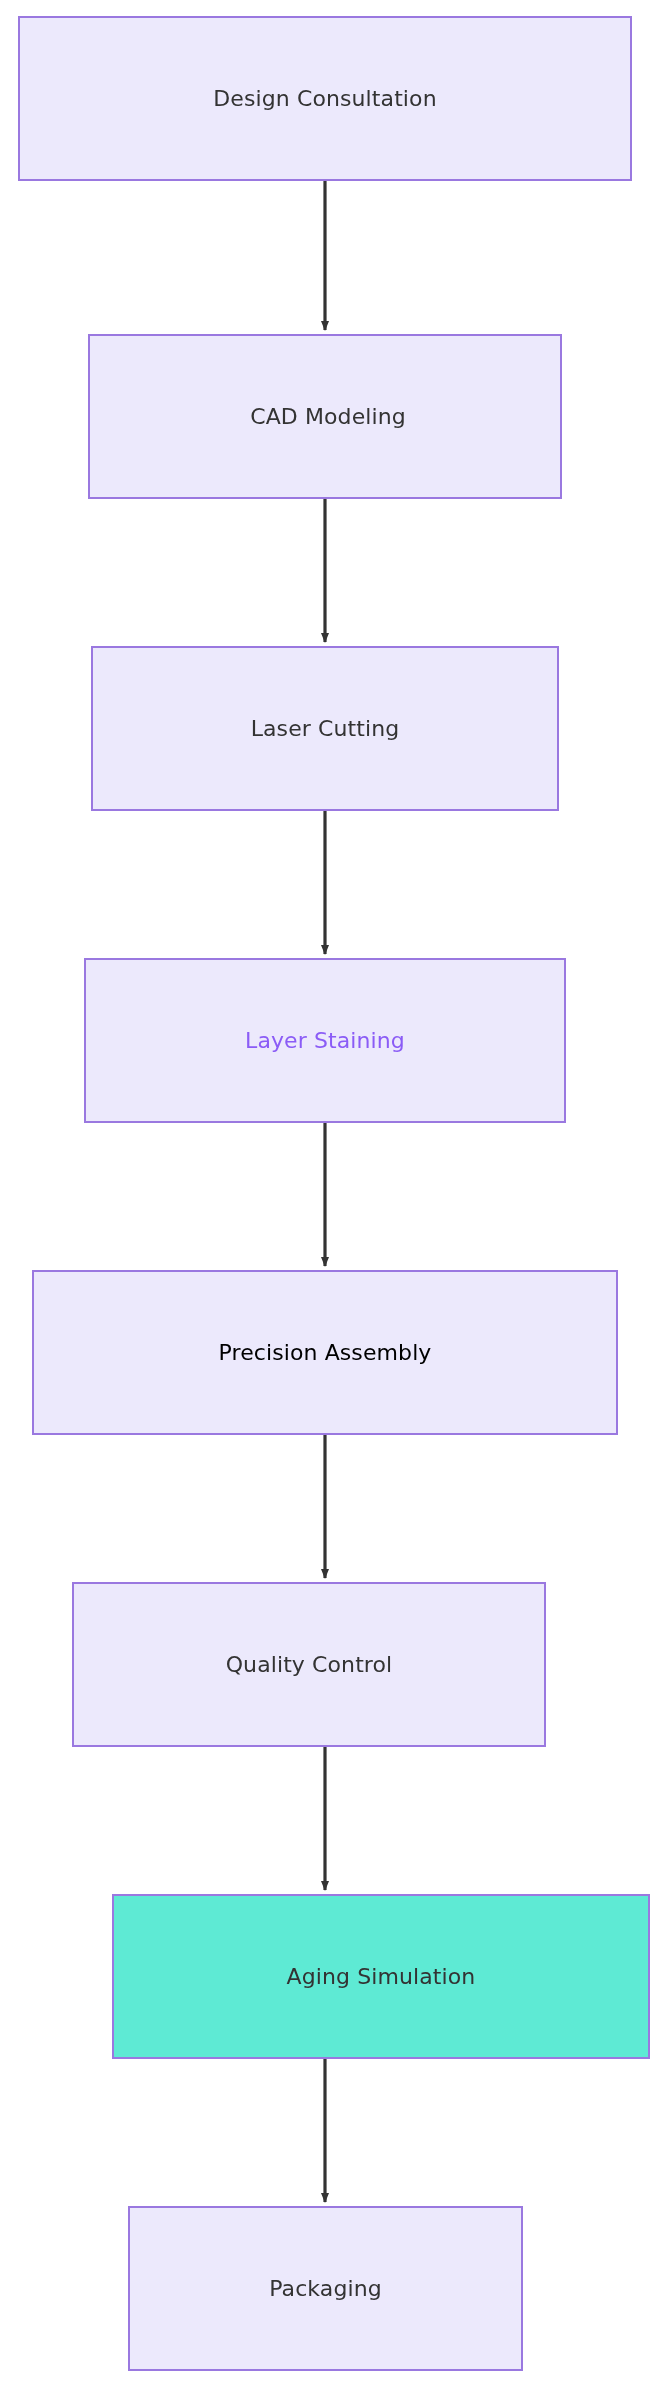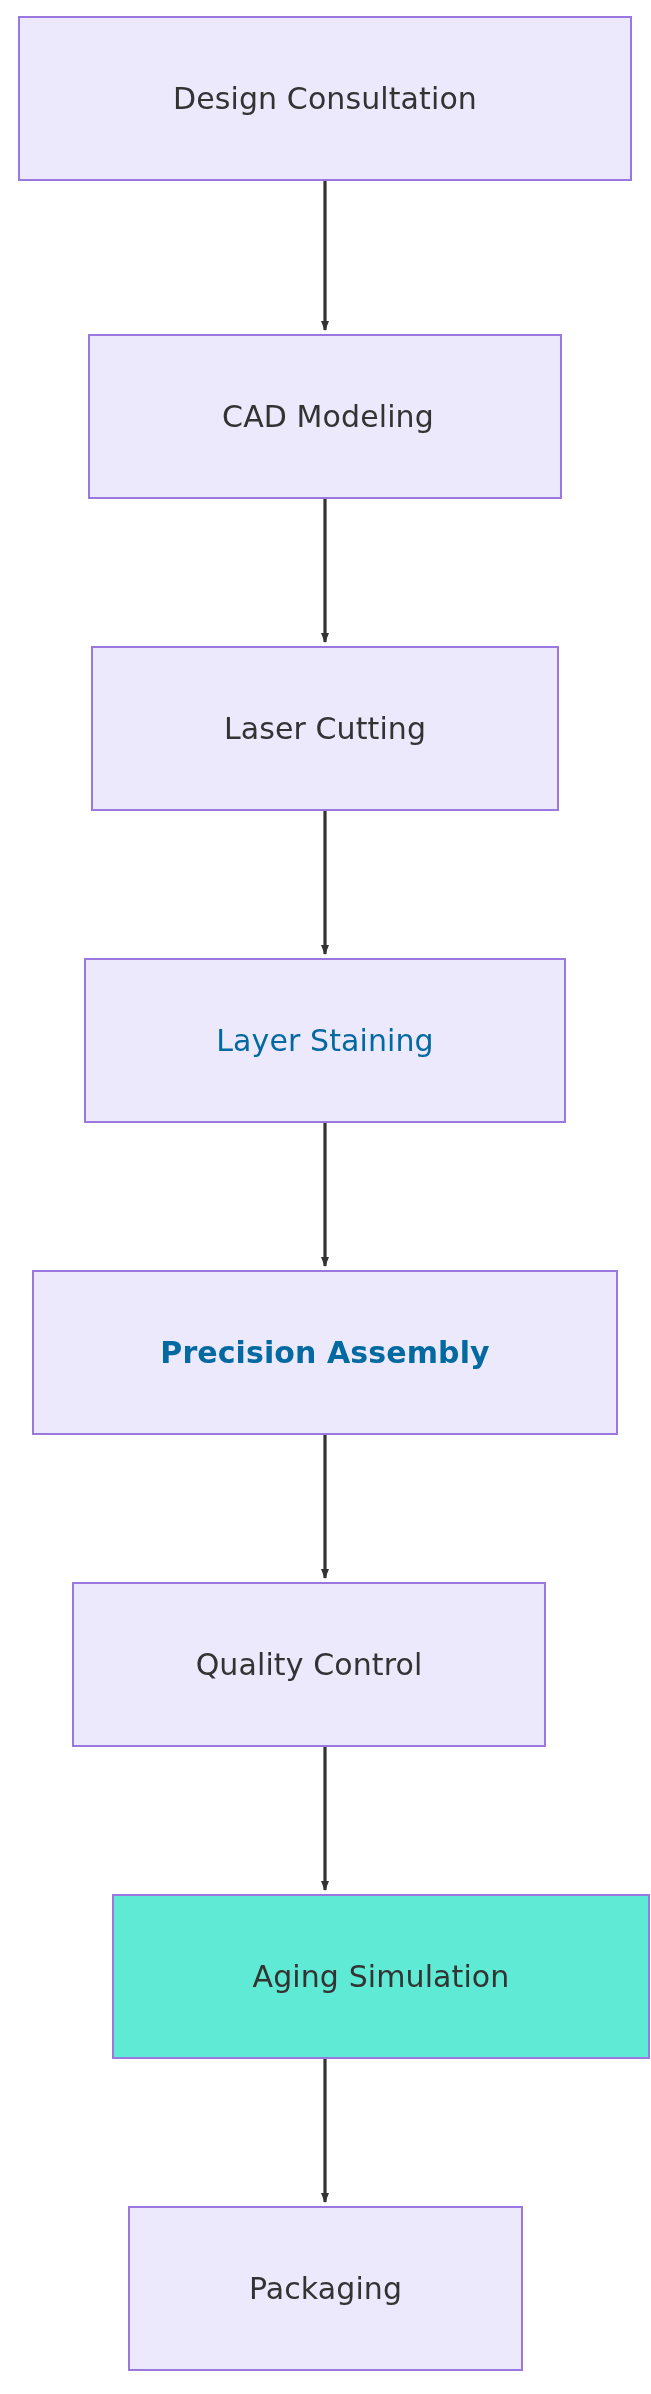--- a/index.html
+++ b/index.html
@@ -31,21 +31,21 @@
     background: #ece9fc;
     border: 2px solid #9a78e0;
     border-radius: 0px;
     display: flex;
     align-items: center;
     justify-content: center;
     z-index: 2;
   }
   .node-label {
     font-family: "DejaVu Sans", "Liberation Sans", sans-serif;
-    font-size: 30px;
+    font-size: 22px;
     font-weight: 400;
     color: #333333;
     line-height: 1;
     letter-spacing: 0.1px;
     white-space: nowrap;
     text-align: center;
   }
 </style>
 </head>
 <body>
@@ -87,25 +87,25 @@
 
   <div class="node" id="node-1" style="left: 88px; top: 334px; width: 474px; height: 165px; background: rgb(236, 233, 252); border-color: rgb(154, 120, 224);">
     <span class="node-label" style="color: rgb(51, 51, 51); margin-left: 6px;">CAD Modeling</span>
   </div>
 
   <div class="node" id="node-2" style="left: 91px; top: 646px; width: 468px; height: 165px; background: rgb(236, 233, 252); border-color: rgb(154, 120, 224);">
     <span class="node-label" style="color: rgb(51, 51, 51); text-align: center;">Laser Cutting</span>
   </div>
 
   <div class="node" id="node-3" style="left: 84px; top: 958px; width: 482px; height: 165px; background: rgb(236, 233, 252); border-color: rgb(154, 120, 224);">
-    <span class="node-label" style="color: #0369a1;">Layer Staining</span>
+    <span class="node-label" style="color: #8b5cf6;">Layer Staining</span>
   </div>
 
   <div class="node" id="node-4" style="left: 32px; top: 1270px; width: 586px; height: 165px; background: rgb(236, 233, 252); border-color: rgb(154, 120, 224);">
-    <span class="node-label" style="color: #0369a1; font-weight: bold;">Precision Assembly</span>
+    <span class="node-label" style="color: #000000;">Precision Assembly</span>
   </div>
 
   <div class="node" id="node-5" style="left: 72px; top: 1582px; width: 474px; height: 165px; background: rgb(236, 233, 252); border-color: rgb(154, 120, 224);">
     <span class="node-label" style="color: rgb(51, 51, 51);">Quality Control</span>
   </div>
 
   <div class="node" id="node-6" style="left: 64px; top: 1894px; width: 538px; height: 165px; background: #5eead4; border-color: rgb(154, 120, 224); margin-left: 48px;">
     <span class="node-label" style="color: rgb(51, 51, 51);">Aging Simulation</span>
   </div>
 

